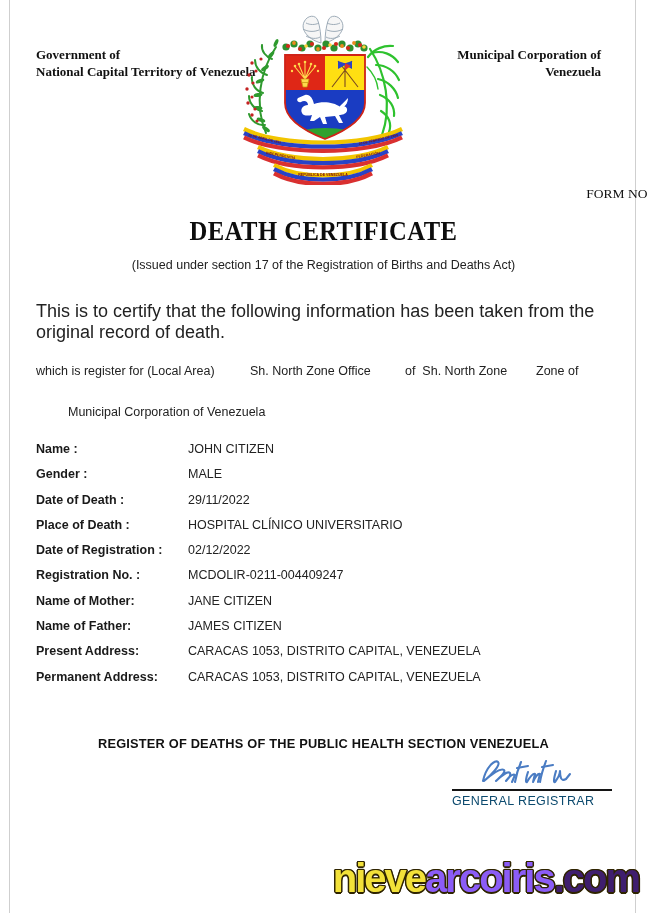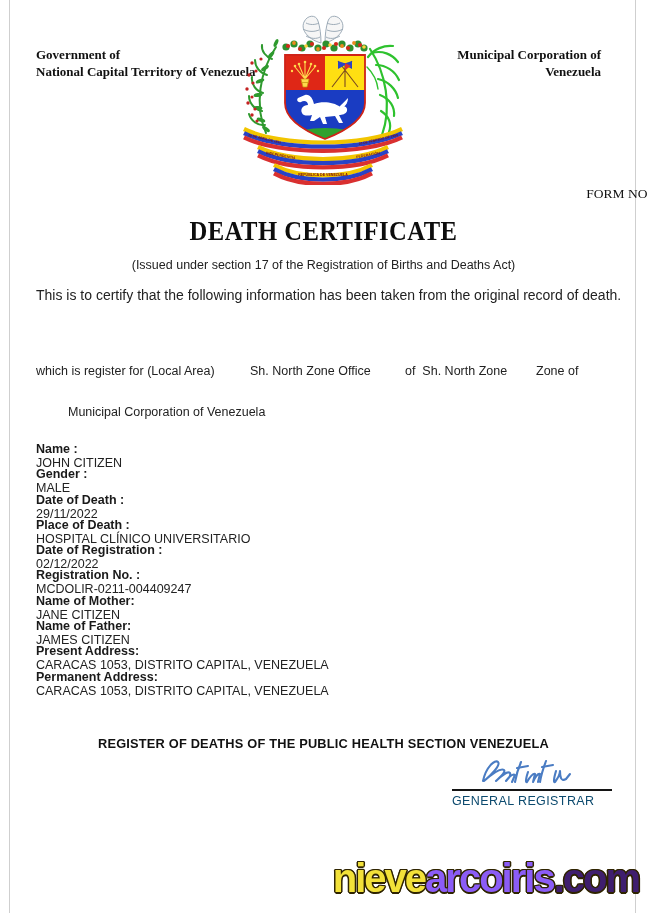--- a/index.html
+++ b/index.html
@@ -32,31 +32,31 @@
   .title{
     position:absolute;left:0;top:215px;width:100%;text-align:center;
     font-family:"Liberation Serif","DejaVu Serif",serif;
     font-weight:bold;font-size:28px;letter-spacing:.5px;color:#0d0d0d;
     transform:scaleX(.88);transform-origin:center;
   }
   .subtitle{
     position:absolute;left:0;top:258px;width:100%;text-align:center;
     font-size:12.5px;color:#222;
   }
-  .certify{position:absolute;left:36px;top:287px;font-size:14px;color:#222;}
+  .certify{position:absolute;left:36px;top:301px;font-size:18px;color:#222;}
 
   .regline{position:absolute;top:364px;font-size:12.5px;color:#222;white-space:pre;}
   .regline.p1{left:36px;}
   .regline.p2{left:250px;}
   .regline.p3{left:405px;}
   .regline.p4{left:536px;}
   .regline2{position:absolute;left:36px;top:405px;font-size:12.5px;color:#222;margin-left:32px;}
 
   #fields{position:absolute;left:36px;top:442px;width:575px;}
-  .frow{display:flex;height:25.3px;align-items:flex-start;flex-direction:column;}
+  .frow{display:flex;height:25.3px;align-items:flex-start;}
   .flabel{width:152px;font-weight:bold;font-size:12.5px;color:#1a1a1a;}
   .fvalue{font-size:12.5px;color:#222;}
 
   .register-heading{
     position:absolute;left:0;top:736px;width:100%;text-align:center;
     font-weight:bold;font-size:12.8px;color:#111;letter-spacing:.2px;
   }
 
   #signature{position:absolute;left:478px;top:756px;}
   .sig-line{position:absolute;left:452px;top:789px;width:160px;height:2px;background:#141414;}

